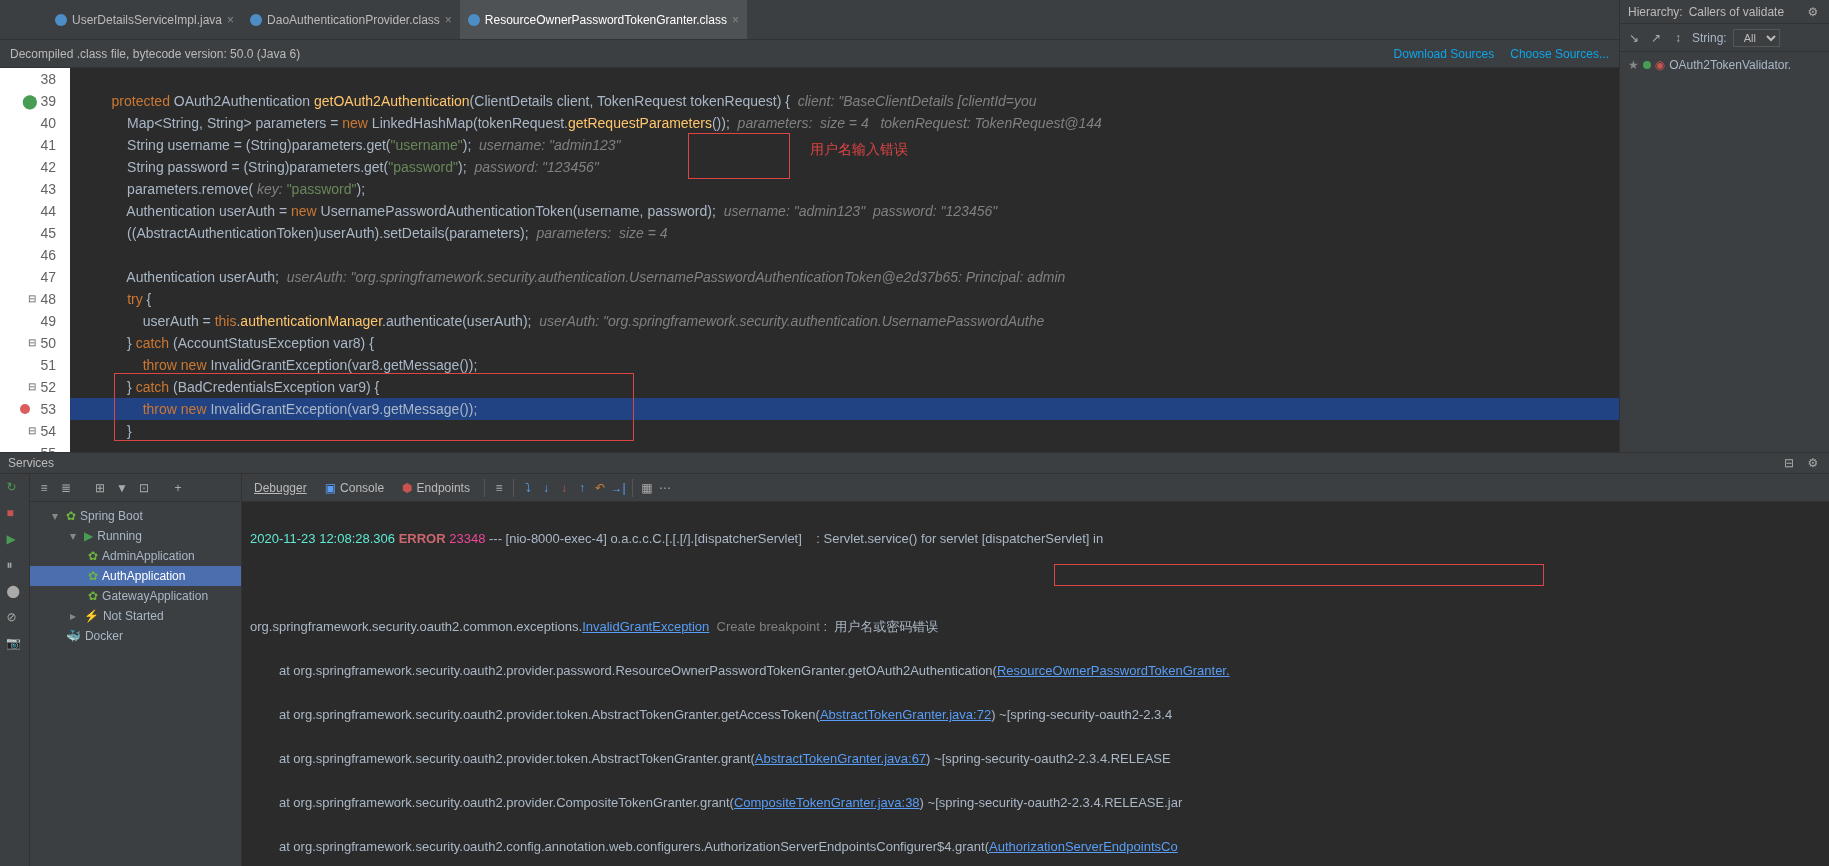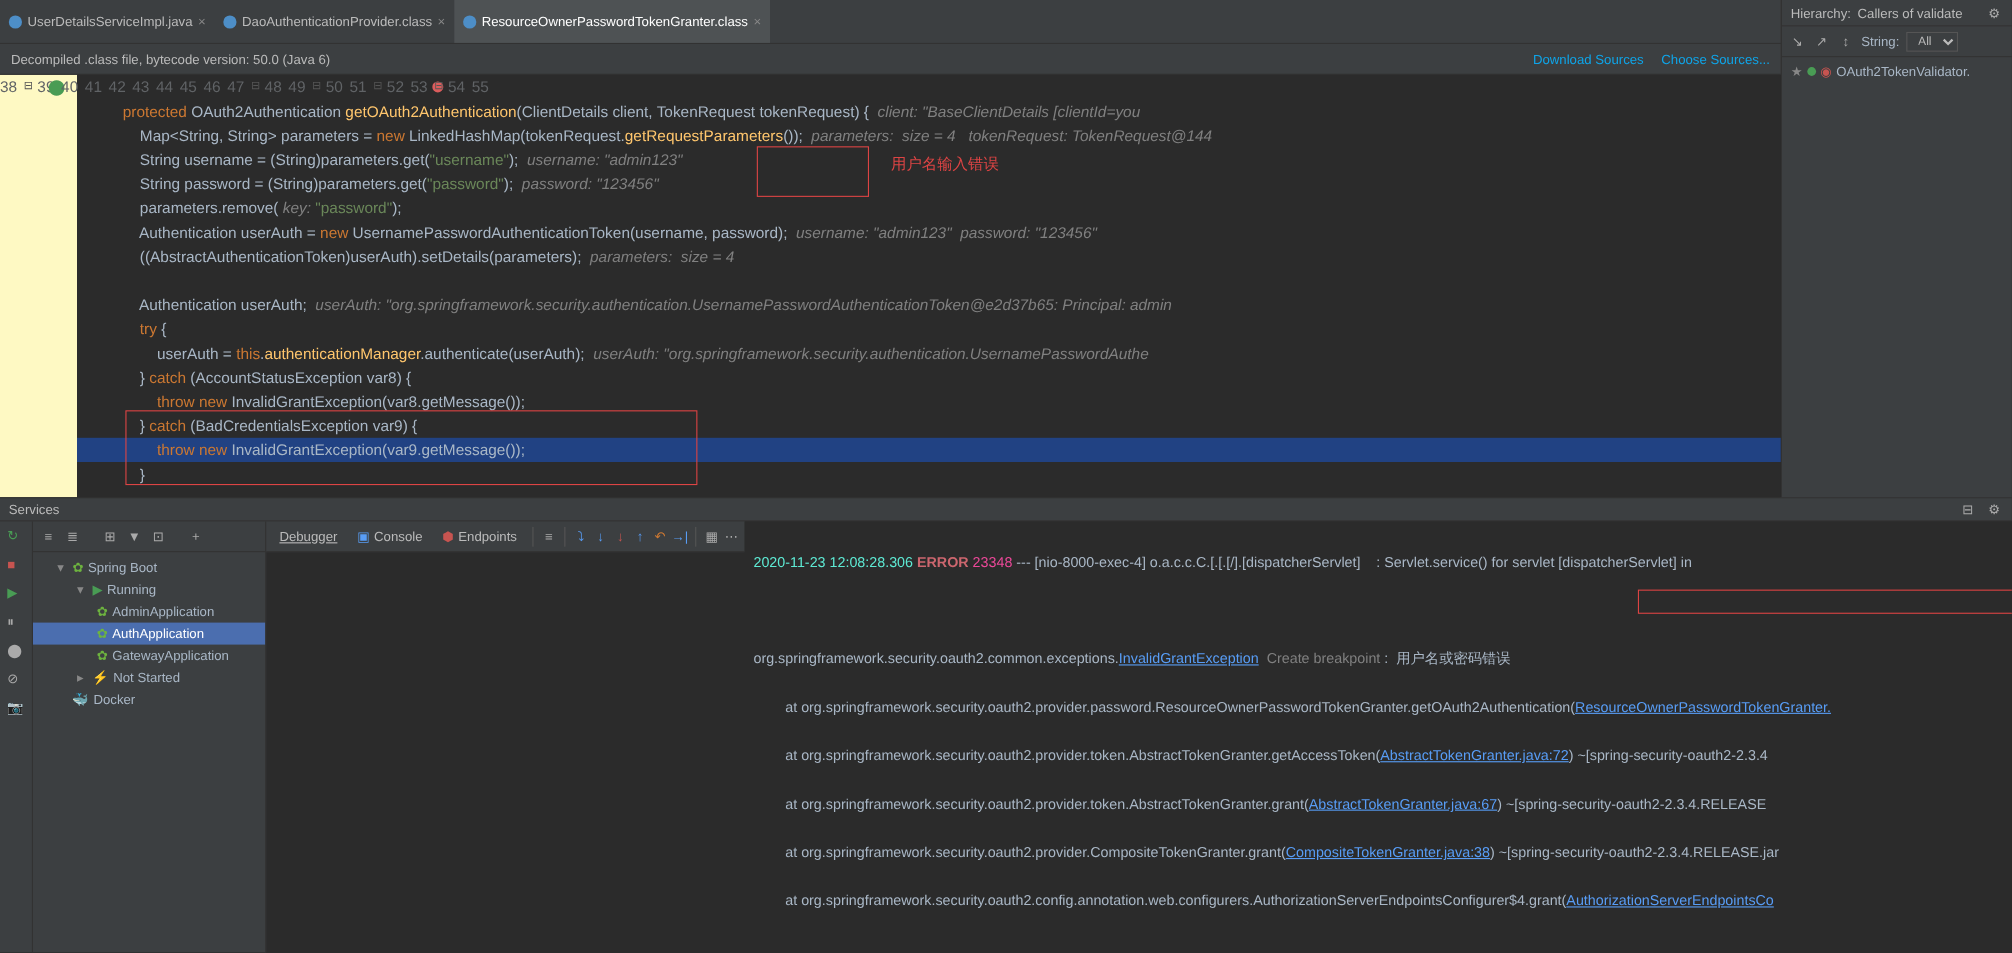--- a/index.html
+++ b/index.html
@@ -2,34 +2,34 @@
 <html><head>
 <meta charset="utf-8">
 <style>
 * { margin: 0; padding: 0; box-sizing: border-box; font-family: 'Segoe UI', Arial, sans-serif; }
 body { background: #2b2b2b; color: #a9b7c6; font-size: 12px; overflow: hidden; width: 1829px; height: 866px; }
 
 .top-area { display: flex; height: 452px; }
 .editor-section { flex: 1; display: flex; flex-direction: column; min-width: 0; }
 .hierarchy-panel { width: 210px; background: #3c3f41; border-left: 1px solid #323232; }
 
-.tabs-row { display: flex; align-items: flex-start; background: #3c3f41; height: 40px; border-bottom: 1px solid #323232; }
+.tabs-row { display: flex; align-items: flex-start; background: #3c3f41; height: 40px; border-bottom: 1px solid #323232; padding-left: 47px; }
 .tab { display: flex; align-items: center; padding: 0 8px; height: 100%; color: #bbbbbb; gap: 5px; cursor: pointer; }
 .tab.active { background: #4e5254; color: #ffffff; }
 .tab-icon { width: 12px; height: 12px; border-radius: 50%; display: inline-block; }
 .tab-icon.java { background: #4d8ec7; }
 .tab-icon.class { background: #4d8ec7; }
 .tab-close { color: #888; }
 
 .infobar { display: flex; align-items: center; justify-content: space-between; background: #3c3f41; height: 28px; padding: 0 10px; color: #bbb; border-bottom: 1px solid #323232; }
 .infobar-right { display: flex; gap: 16px; }
 .link { color: #0ea5e9; cursor: pointer; }
 
 .editor { flex: 1; display: flex; background: #2b2b2b; font-family: 'JetBrains Mono', 'Consolas', monospace; font-size: 14px; line-height: 22px; position: relative; overflow: hidden; }
-.gutter { width: 70px; text-align: left; color: #606366; padding-right: 8px; user-select: none; background: #fef9c3; display: flex; flex-direction: row; }
+.gutter { width: 70px; text-align: left; color: #606366; padding-right: 8px; user-select: none; background: #ffffff; display: flex; flex-direction: column; }
 .gutter-line { height: 22px; display: flex; justify-content: flex-end; align-items: center; gap: 4px; padding-right: 6px; position: relative; }
 .breakpoint { width: 10px; height: 10px; background: #db5c5c; border-radius: 50%; position: absolute; left: 20px; }
 .fold { color: #555; font-size: 10px; }
 
 .code-area { flex: 1; position: relative; overflow: hidden; }
 .code-line { height: 22px; white-space: pre; padding-left: 26px; }
 .code-line.highlight { background: #214283; }
 
 .kw { color: #cc7832; }
 .str { color: #6a8759; }
@@ -62,21 +62,21 @@
 .services-tree { flex: 1; padding: 4px 0; font-size: 12px; }
 .tree-item { display: flex; align-items: center; height: 20px; padding-left: 6px; gap: 4px; cursor: pointer; }
 .tree-item.selected { background: #4b6eaf; color: #fff; }
 .tree-indent-1 { padding-left: 22px; }
 .tree-indent-2 { padding-left: 40px; }
 .tree-indent-3 { padding-left: 58px; }
 .expand { color: #888; width: 10px; }
 .run-icon { color: #499c54; }
 .spring-icon { color: #6db33f; }
 
-.console-wrap { flex: 1; display: flex; flex-direction: row; min-width: 0; }
+.console-wrap { flex: 1; display: flex; flex-direction: column; min-width: 0; }
 .console-tabs { height: 28px; display: flex; align-items: center; gap: 2px; padding: 0 4px; border-bottom: 1px solid #323232; background: #3c3f41; }
 .ctab { display: flex; align-items: center; gap: 4px; padding: 0 8px; height: 22px; color: #bbb; cursor: pointer; border-radius: 3px; }
 .ctab-sep { width: 1px; height: 18px; background: #555; margin: 0 4px; }
 
 .console-out { flex: 1; font-family: 'JetBrains Mono', 'Consolas', monospace; font-size: 13px; line-height: 22px; padding: 4px 8px; overflow: hidden; background: #2b2b2b; white-space: pre; position: relative; }
 .c-line { white-space: pre; }
 .ts { color: #5eead4; }
 .err { color: #cc666e; font-weight: bold; }
 .link-u { color: #589df6; text-decoration: underline; cursor: pointer; }
 .grey { color: #808080; }

